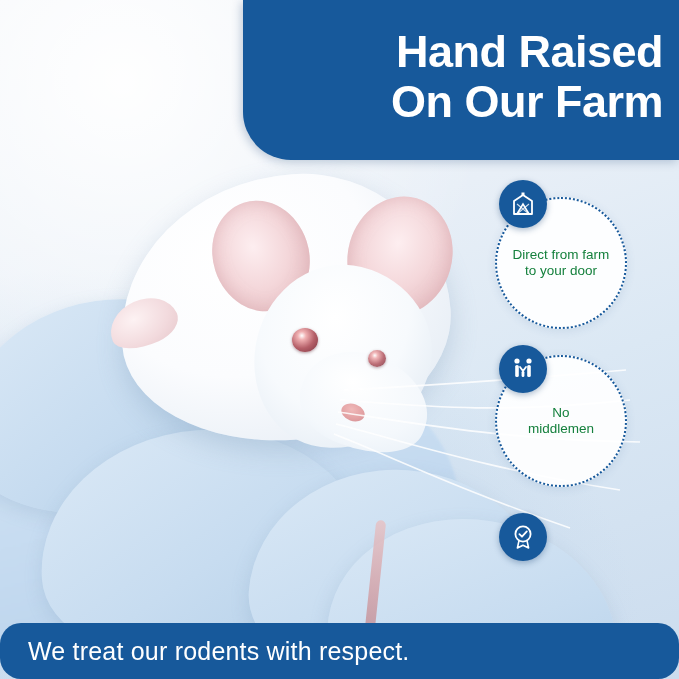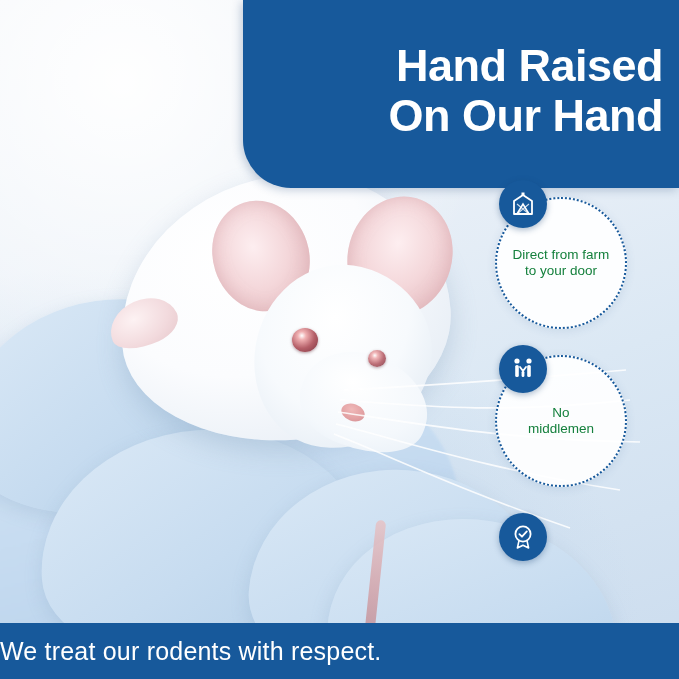--- a/index.html
+++ b/index.html
@@ -126,21 +126,21 @@
     transform: rotate(6deg);
     opacity: .85;
   }
 
   
   .headline {
     position: absolute;
     left: 243px;
     top: 0;
     width: 436px;
-    height: 188px;
+    height: 160px;
     background: #17599b;
     border-bottom-left-radius: 48px;
     box-shadow: -2px 2px 10px rgba(20,60,110,0.25);
     display: flex;
     flex-direction: column;
     justify-content: center;
     align-items: flex-end;
     padding: 0 16px 6px 0;
     box-sizing: border-box;
   }
@@ -199,21 +199,23 @@
   .footer {
     position: absolute;
     left: 0;
     bottom: 0;
     width: 679px;
     height: 56px;
     background: #17599b;
     display: flex;
     align-items: center;
     justify-content: flex-start;
+    padding-left: 28px;
     box-sizing: border-box;
+    border-radius: 21px;
   }
   .footer .ftext {
     color: #ffffff;
     font-size: 25px;
     font-weight: 400;
     letter-spacing: 0.2px;
   }
 </style>
 </head>
 <body>
@@ -243,21 +245,21 @@
         <path d="M8,52 C80,62 170,80 310,82"></path>
         <path d="M6,64 C70,80 160,110 290,130"></path>
         <path d="M4,74 C60,96 130,130 240,168"></path>
         <path d="M14,30 C90,26 180,20 296,10"></path>
       </g>
     </svg>
   </div>
 
   <div class="headline">
     <div class="line">Hand Raised</div>
-    <div class="line">On Our Hand</div>
+    <div class="line">On Our Farm</div>
   </div>
 
   <div class="bubble" id="bubble-1">
     <div class="btext">Direct from farm
 to your door</div>
   </div>
   <div class="bubble-icon" id="bubble-1-icon">
     <svg width="26" height="26" viewBox="0 0 26 26">
       <path d="M4 10 L13 4 L22 10 L22 23 L4 23 Z" fill="none" stroke="#ffffff" stroke-width="1.8" stroke-linejoin="round"></path>
       <path d="M7 23 L13 13 L19 23" fill="none" stroke="#ffffff" stroke-width="1.6"></path>

